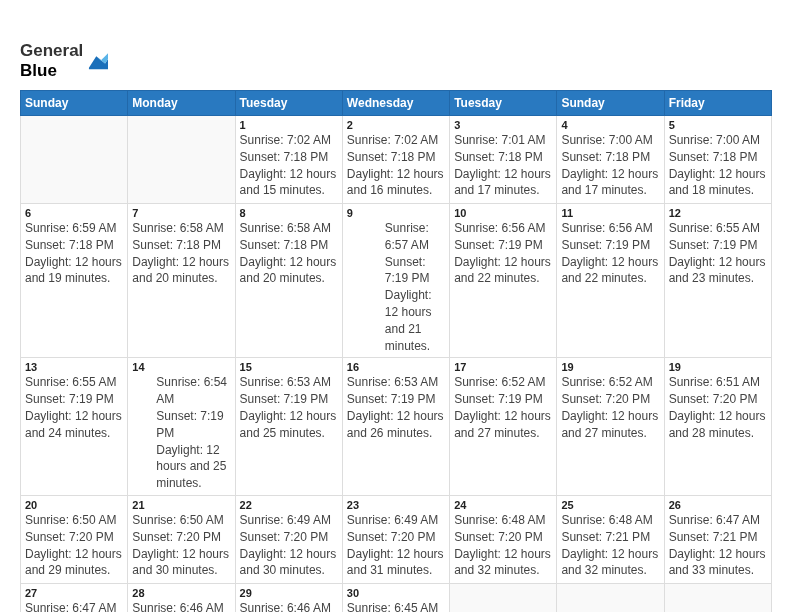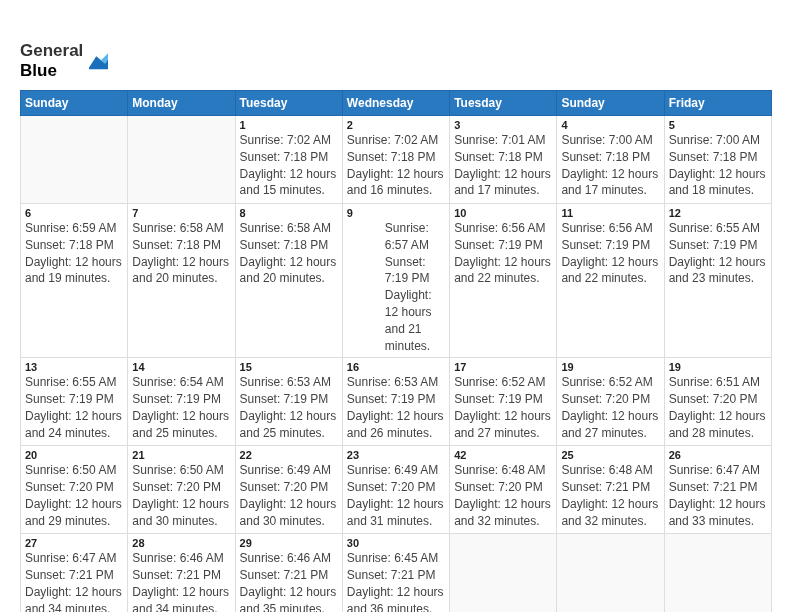--- a/index.html
+++ b/index.html
@@ -205,21 +205,21 @@
         </tr>
         <tr>
           <td>
             <span class="day-number">13</span>
             <div class="day-info" style="white-space: pre-line;">Sunrise: 6:55 AM
 Sunset: 7:19 PM
 Daylight: 12 hours and 24 minutes.</div>
           </td>
           <td>
             <span class="day-number">14</span>
-            <div class="day-info" style="white-space: pre-line;">Sunrise: 6:54 AM
+            <div class="day-info" style="white-space: pre-line; margin-left: 24px;">Sunrise: 6:54 AM
 Sunset: 7:19 PM
 Daylight: 12 hours and 25 minutes.</div>
           </td>
           <td>
             <span class="day-number">15</span>
             <div class="day-info" style="white-space: pre-line;">Sunrise: 6:53 AM
 Sunset: 7:19 PM
 Daylight: 12 hours and 25 minutes.</div>
           </td>
           <td>
@@ -266,21 +266,21 @@
 Sunset: 7:20 PM
 Daylight: 12 hours and 30 minutes.</div>
           </td>
           <td>
             <span class="day-number">23</span>
             <div class="day-info" style="white-space: pre-line;">Sunrise: 6:49 AM
 Sunset: 7:20 PM
 Daylight: 12 hours and 31 minutes.</div>
           </td>
           <td>
-            <span class="day-number">42</span>
+            <span class="day-number">24</span>
             <div class="day-info" style="white-space: pre-line;">Sunrise: 6:48 AM
 Sunset: 7:20 PM
 Daylight: 12 hours and 32 minutes.</div>
           </td>
           <td>
             <span class="day-number">25</span>
             <div class="day-info" style="white-space: pre-line;">Sunrise: 6:48 AM
 Sunset: 7:21 PM
 Daylight: 12 hours and 32 minutes.</div>
           </td>

